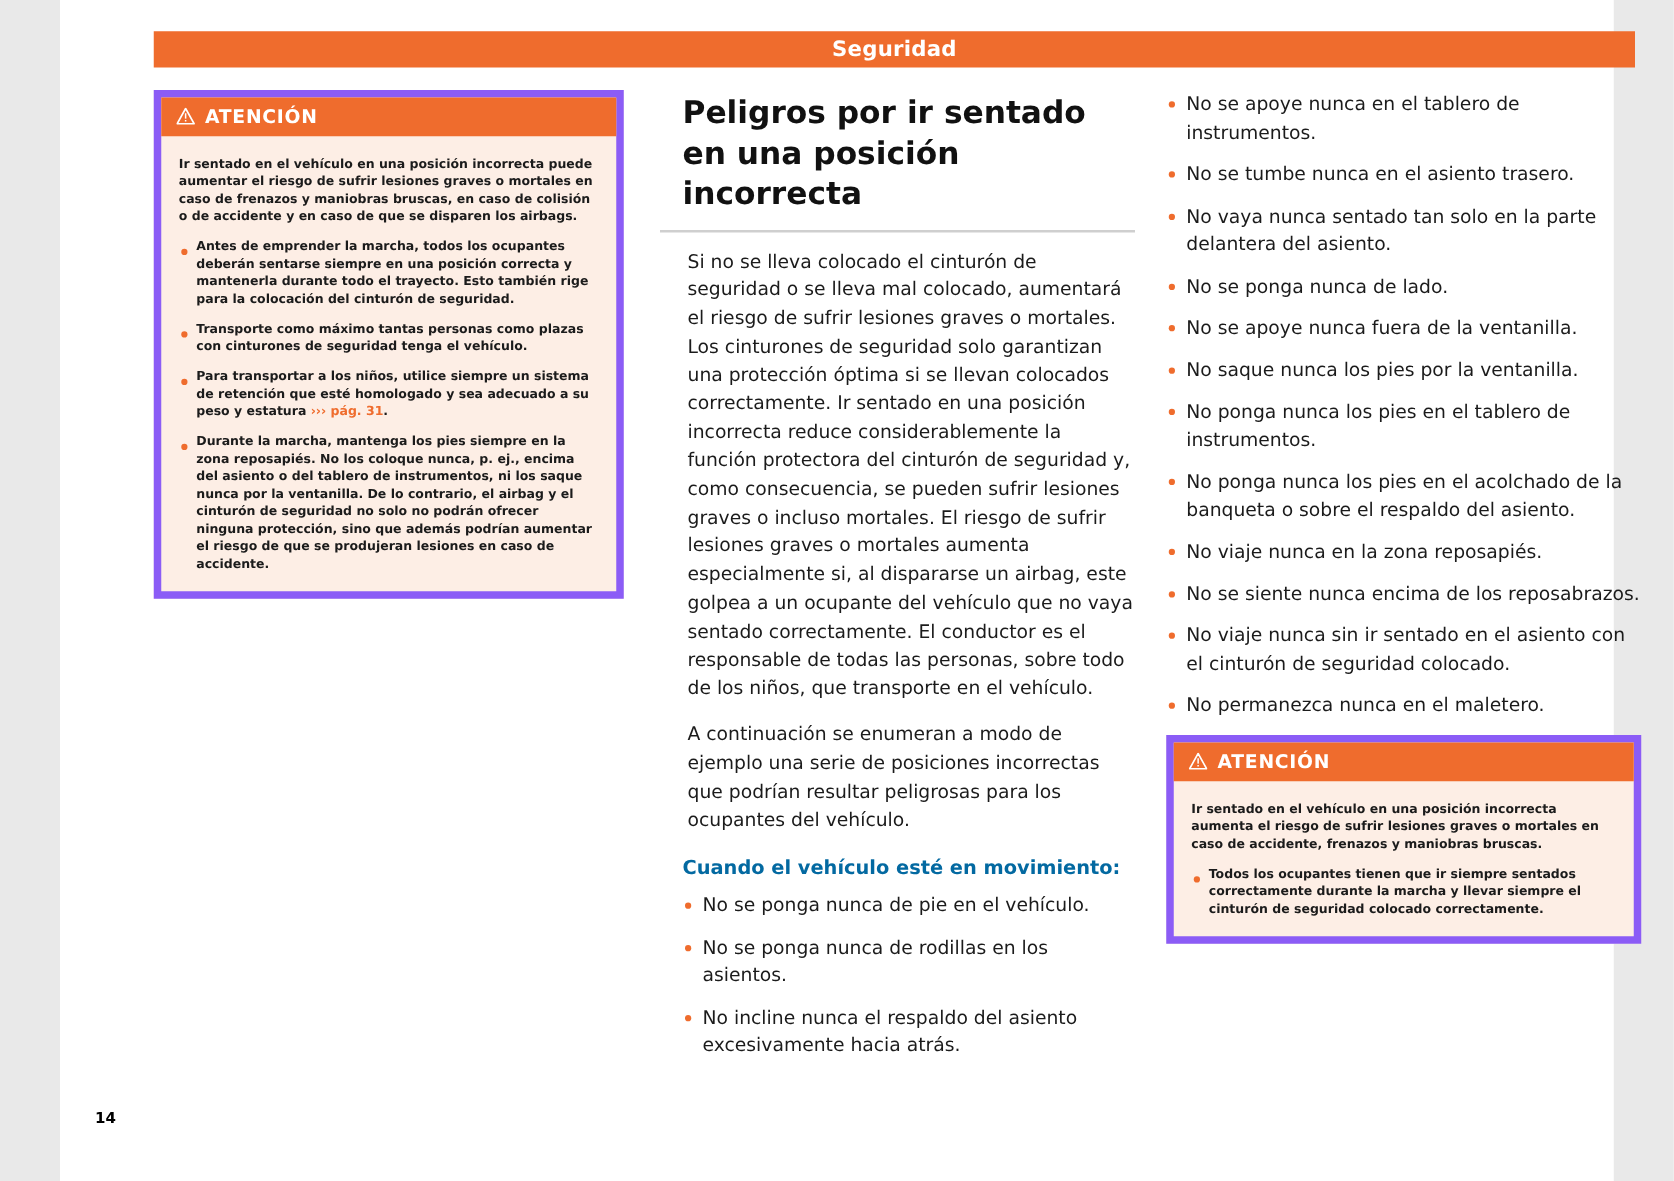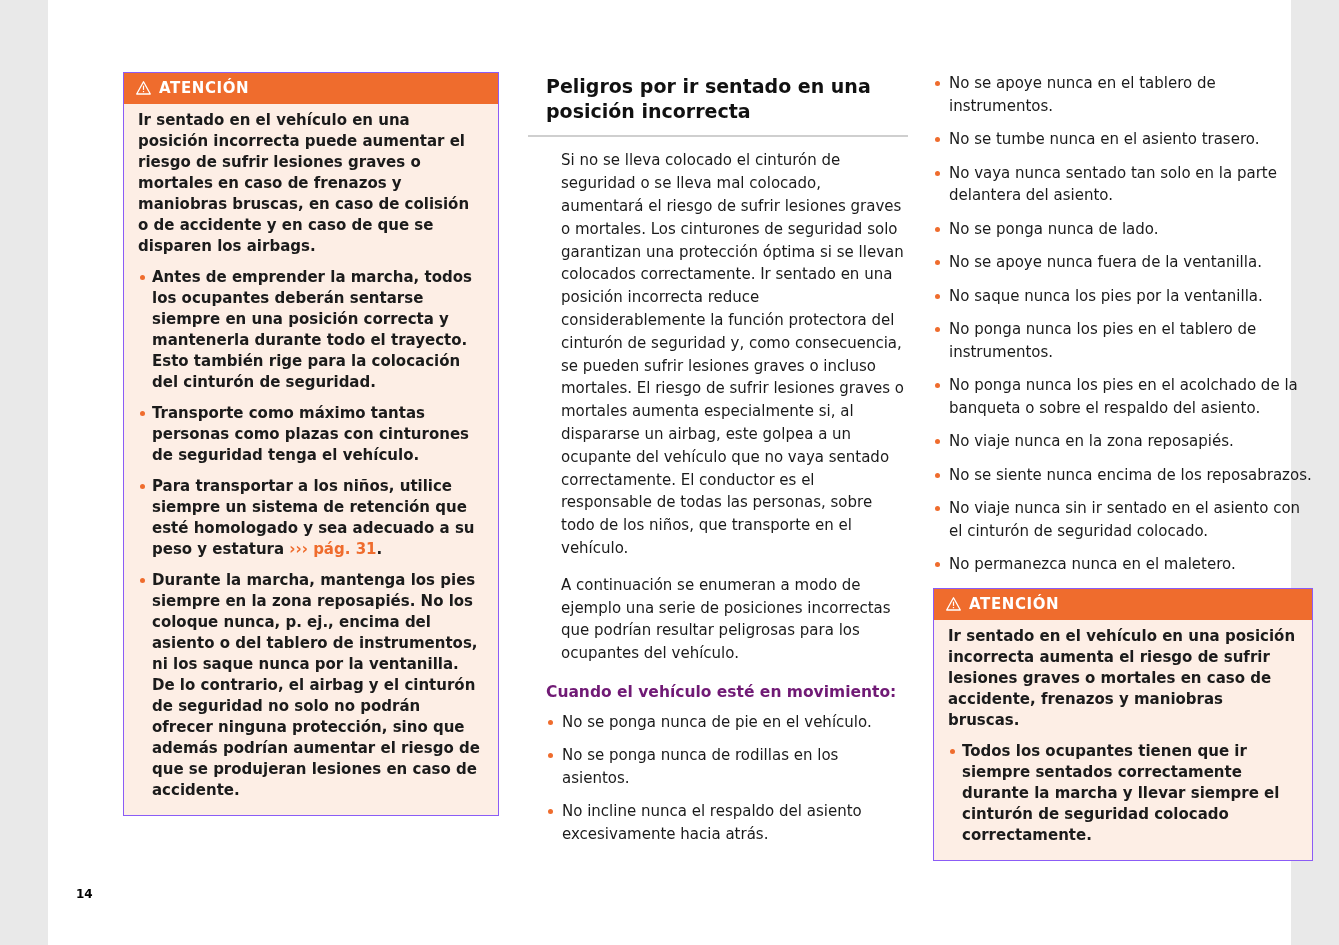--- a/index.html
+++ b/index.html
@@ -64,21 +64,21 @@
     position: absolute;
     top: 0;
     width: 376px;
   }
   .col1 { left: 0; width: 376px; }
   .col2 { left: 405px; width: 380px; }
   .col3 { left: 810px; width: 380px; }
 
   
   .warning {
-    border: 1px solid #8b5cf6;
+    border: 6px solid #8b5cf6;
     background: #fdeee5;
     box-sizing: border-box;
   }
   .warning-head {
     background: #ef6c2d;
     color: #ffffff;
     font-size: 15px;
     font-weight: bold;
     padding: 6px 12px 7px 12px;
     display: flex;
@@ -86,22 +86,22 @@
     gap: 8px;
     letter-spacing: 0.6px;
   }
   .warn-tri {
     display: inline-block;
     width: 15px;
     height: 14px;
     position: relative;
   }
   .warning-body {
-    padding: 6px 14px 14px 14px;
-    font-size: 15px;
+    padding: 16px 14px 14px 14px;
+    font-size: 10px;
     line-height: 1.40;
     color: #1b1b1b;
     font-weight: bold;
   }
   .warning-body p {
     margin: 0 0 10px 0;
   }
   .warning-body p:last-child { margin-bottom: 0; }
   .wbullet {
     position: relative;
@@ -118,41 +118,41 @@
     background: #ef6c2d;
   }
   .linkref {
     color: #ef6c2d;
     font-weight: bold;
   }
 
   
   h2.section-title {
     margin: 0 0 12px 0;
-    font-size: 19px;
+    font-size: 25px;
     line-height: 1.30;
     font-weight: bold;
     color: #111;
     border-bottom: 2px solid #cfcfcf;
     padding: 2px 0 12px 18px;
   }
   .body-text {
     font-size: 15px;
     line-height: 1.52;
     color: #1b1b1b;
     padding-left: 18px;
   }
   .body-text p {
-    margin: 0 0 14px 15px;
+    margin: 0 0 14px 4px;
   }
   h3.subhead {
     font-size: 15.5px;
     font-weight: bold;
     margin: 18px 0 10px 0;
-    color: #701a75;
+    color: #0369a1;
     padding-left: 18px;
   }
   ul.dots {
     list-style: none;
     margin: 0;
     padding: 0 0 0 18px;
     font-size: 15px;
     line-height: 1.50;
     color: #1b1b1b;
   }
@@ -173,20 +173,23 @@
   }
   .col3 ul.dots { padding-left: 0; }
   .col3 .warning { margin-top: 12px; }
 </style>
 </head>
 <body>
 
 <div class="spine"></div>
 <div class="page">
 
+  <div class="header-bar">
+    <span>Seguridad</span>
+  </div>
 
   <div class="page-number">14</div>
 
   <div class="columns">
 
     <div class="col col1">
       <div class="warning">
         <div class="warning-head">
           <span class="warn-tri">
             <svg width="15" height="14" viewBox="0 0 15 14" aria-hidden="true">

